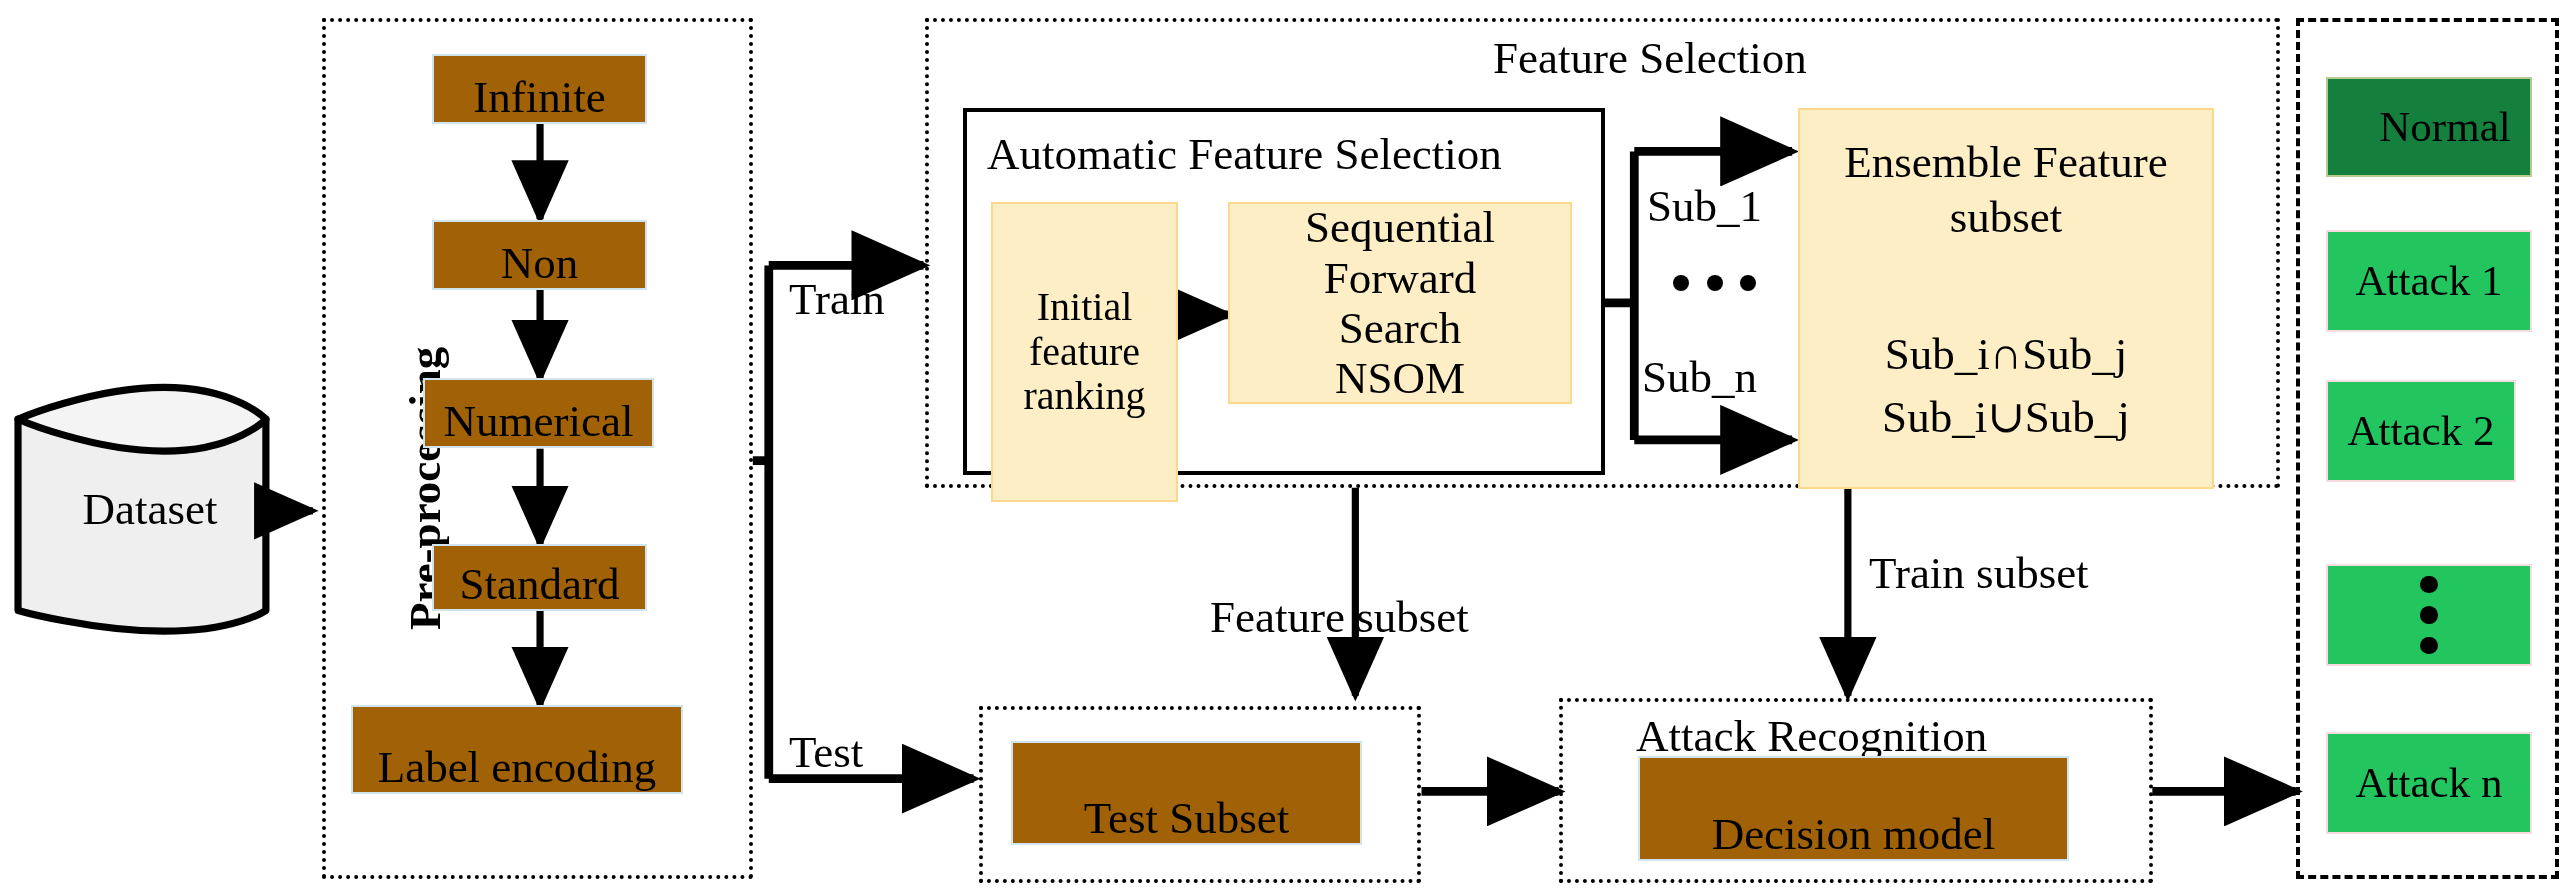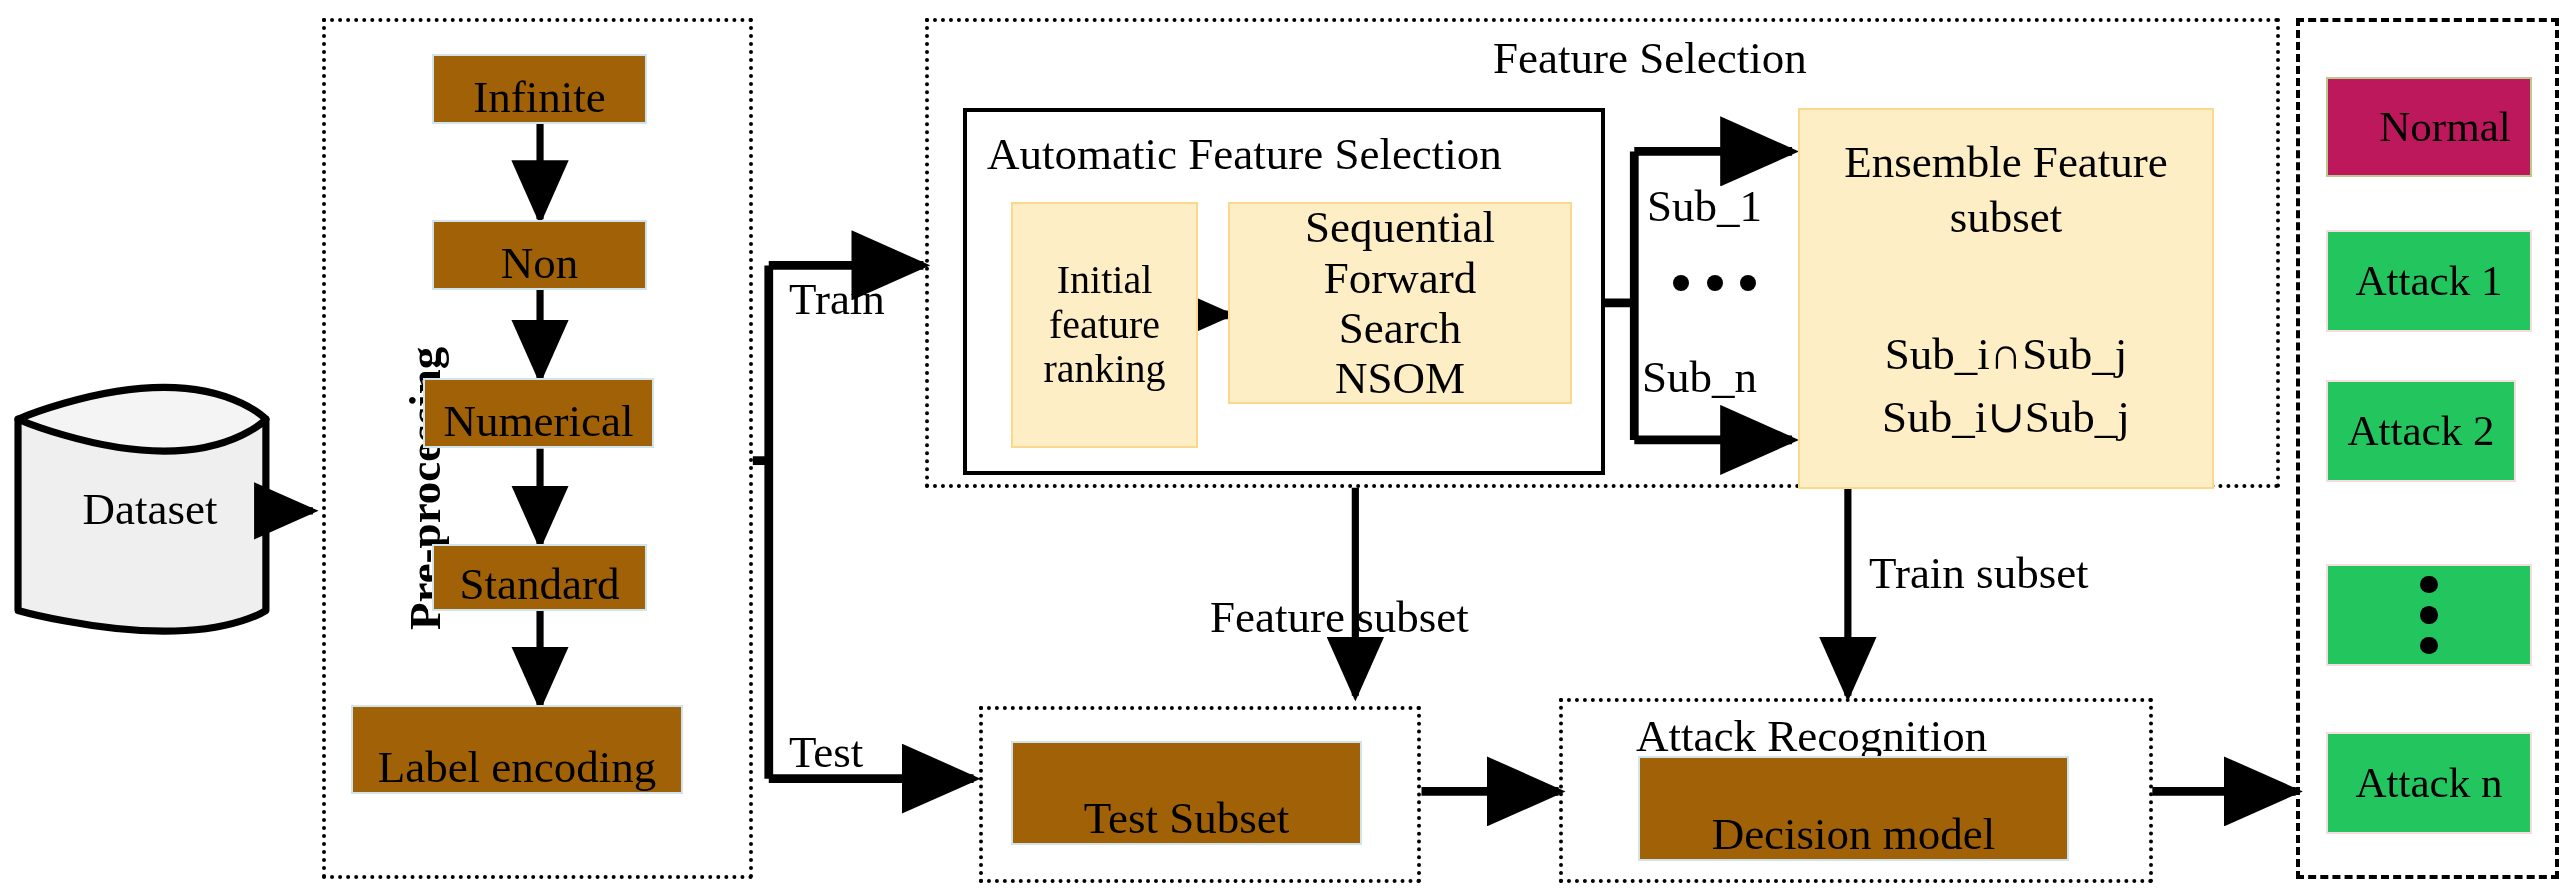--- a/index.html
+++ b/index.html
@@ -7,21 +7,21 @@
        font-family:"Liberation Serif","DejaVu Serif",serif;}
   #stage{position:relative;width:2576px;height:895px;background:#fff;}
   svg{position:absolute;left:0;top:0;width:2576px;height:895px;overflow:visible;}
 
   .node{position:absolute;display:flex;align-items:center;justify-content:center;
         text-align:center;box-sizing:border-box;color:#000;line-height:1.12;}
 
   
   .blue{background:#a16207;border:2.4px solid #cfe4ec;align-items:flex-end;}
   .yellow{background:#fdeec6;border:2.4px solid #fbd98c;}
-  .green{background:#be185d;border:2.4px solid #b7cb8c;padding-left:32px;}
+  .green{background:#15803d;border:2.4px solid #b7cb8c;padding-left:32px;}
   .pink{background:#22c55e;border:2.4px solid #f8dbdf;}
 
   
   .dotted{position:absolute;box-sizing:border-box;
           border:4.8px dotted #000;background:transparent;}
   .dashed{position:absolute;box-sizing:border-box;
           border:4.8px dashed #000;background:transparent;}
   .solidbox{position:absolute;box-sizing:border-box;
             border:4.8px solid #000;background:transparent;}
 
@@ -113,22 +113,22 @@
 
   <div class="label fs34" style="left:789px;top:273px;">Train</div>
   <div class="label fs34" style="left:789px;top:726px;">Test</div>
 
   <div class="dotted" style="left:925px;top:17.5px;width:1355px;height:470px;"></div>
   <div class="label fs34" style="left:1493px;top:32px;">Feature Selection</div>
 
   <div class="solidbox" style="left:963px;top:108px;width:642px;height:367px;"></div>
   <div class="label fs34" style="left:987px;top:128px;">Automatic Feature Selection</div>
 
-  <div class="node yellow fs30" style="left:991px;top:202px;width:187px;height:246px;
-              flex-direction:column;margin-left:20px;">
+  <div class="node yellow fs30" style="left:991px;top:202px;width:187px;height:300px;
+              flex-direction:column;">
     <span>Initial</span>
     <span>feature</span>
     <span>ranking</span>
   </div>
 
   <div class="node yellow fs34" style="left:1228px;top:202px;width:344px;height:202px;
               flex-direction:column;">
     <span>Sequential</span>
     <span>Forward</span>
     <span>Search</span>

